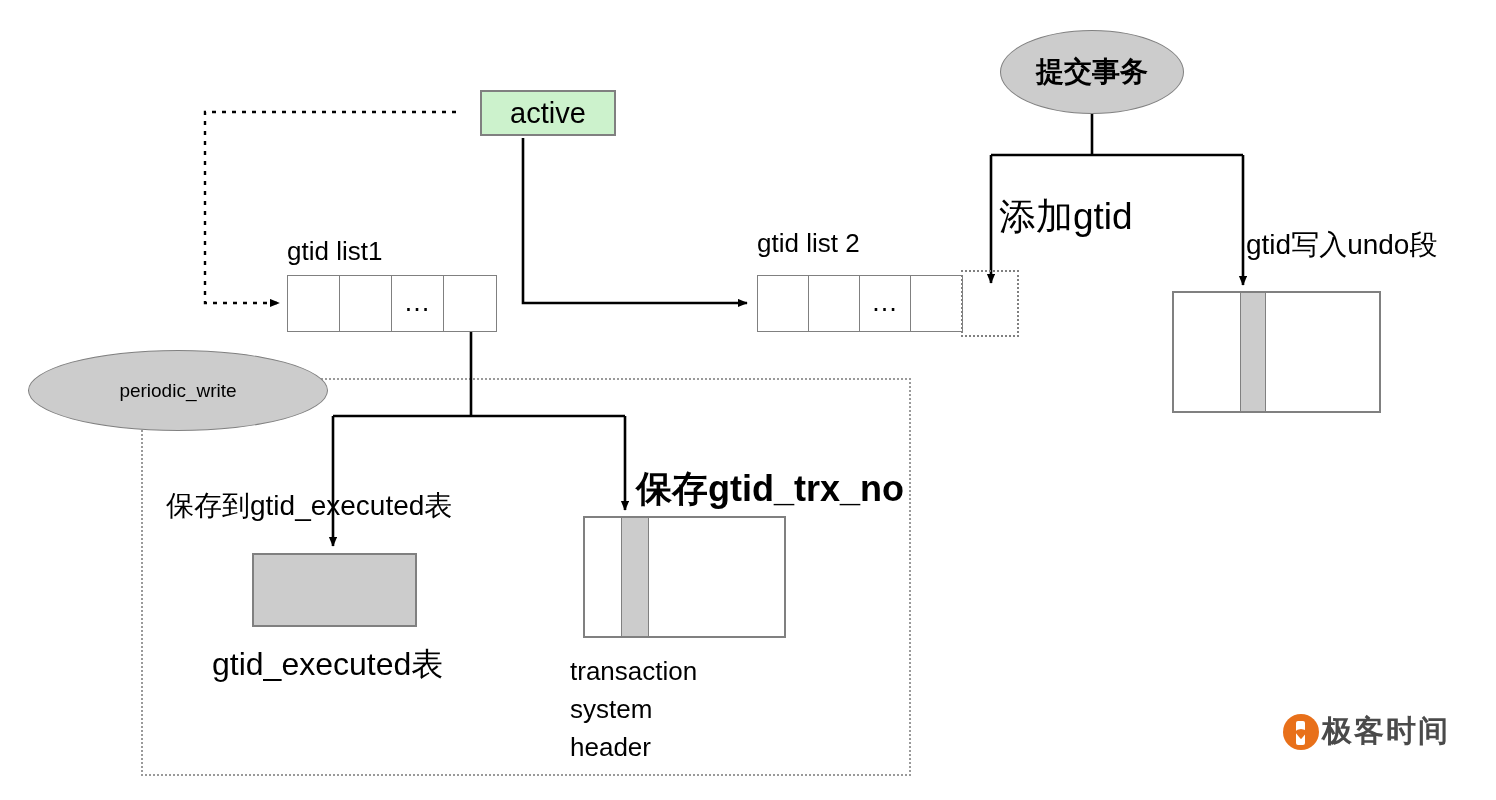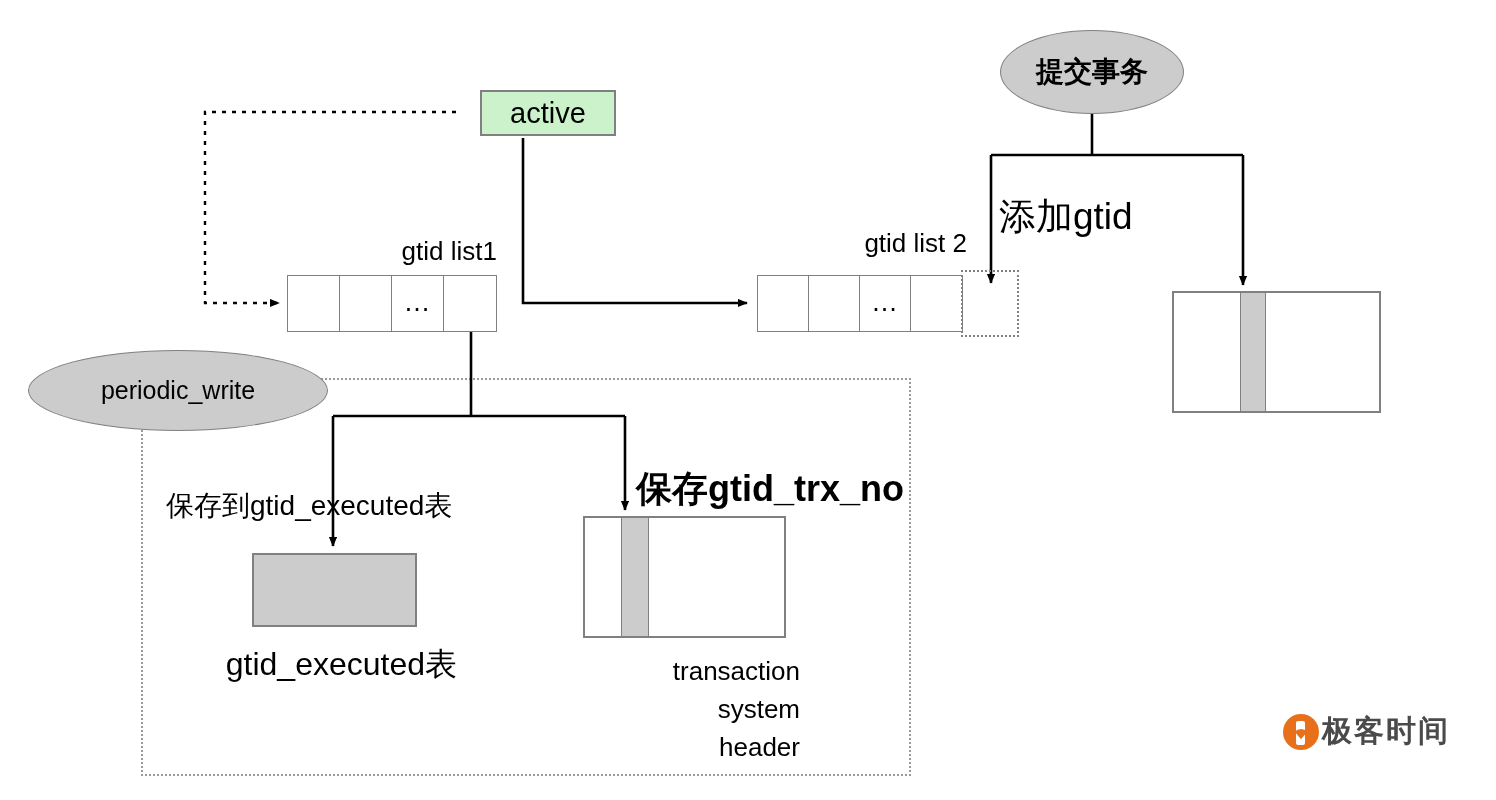--- a/index.html
+++ b/index.html
@@ -93,21 +93,21 @@
   }
   .gray-box {
     background: #cccccc;
     border: 2px solid #808080;
     box-sizing: border-box;
   }
   .caption {
     position: absolute;
     color: #000000;
     white-space: pre;
-    text-align: right;
+    text-align: left;
   }
   .label {
     position: absolute;
     color: #000000;
     white-space: nowrap;
   }
   .group-dash {
     position: absolute;
     border: 2px dotted #9a9a9a;
     box-sizing: border-box;
@@ -209,39 +209,40 @@
       <span class="dots">…</span>
     </div>
     <div class="cell" style="width:51px;"></div>
   </div>
   <div class="ghost-cell" style="left:961px; top:270px; width:58px; height:67px;"></div>
 
   <div class="node ellipse" style="left:1000px; top:30px; width:184px; height:84px; font-size:28px;font-weight:bold;">
     <span>提交事务</span>
   </div>
 
-  <div class="node ellipse" style="left:28px; top:350px; width:300px; height:81px; font-size:25px;">
+  <div class="node ellipse" style="left:28px; top:350px; width:300px; height:81px; font-size:19px;">
     <span>periodic_write</span>
   </div>
 
   <div class="seg-box" style="left:1172px; top:291px; width:209px; height:122px;">
     <div class="seg-bar" style="left:66px; width:26px;"></div>
   </div>
 
   <div class="node gray-box" style="left:252px; top:553px; width:165px; height:74px;"></div>
   <div class="caption" style="left:212px; top:643px; width:245px; font-size:32px;">gtid_executed表</div>
 
   <div class="seg-box" style="left:583px; top:516px; width:203px; height:122px;">
     <div class="seg-bar" style="left:36px; width:28px;"></div>
   </div>
   <div class="caption" style="left:570px; top:652px; width:230px; font-size:26px; line-height:38px;">transaction
 system
 header</div>
 
   <div class="label" style="left:999px; top:192px; font-size:37px;">添加gtid</div>
+  <div class="label" style="left:1246px; top:226px; font-size:28px;">gtid写入undo段</div>
   <div class="label" style="left:166px; top:487px; font-size:28px;">保存到gtid_executed表</div>
   <div class="label" style="left:636px; top:465px; font-size:36px;font-weight:bold;">保存gtid_trx_no</div>
 
   <div class="logo" style="left:1283px; top:711px;">
     <span class="logo-mark"></span>
     <span class="logo-text">极客时间</span>
   </div>
 
 </div>
 

